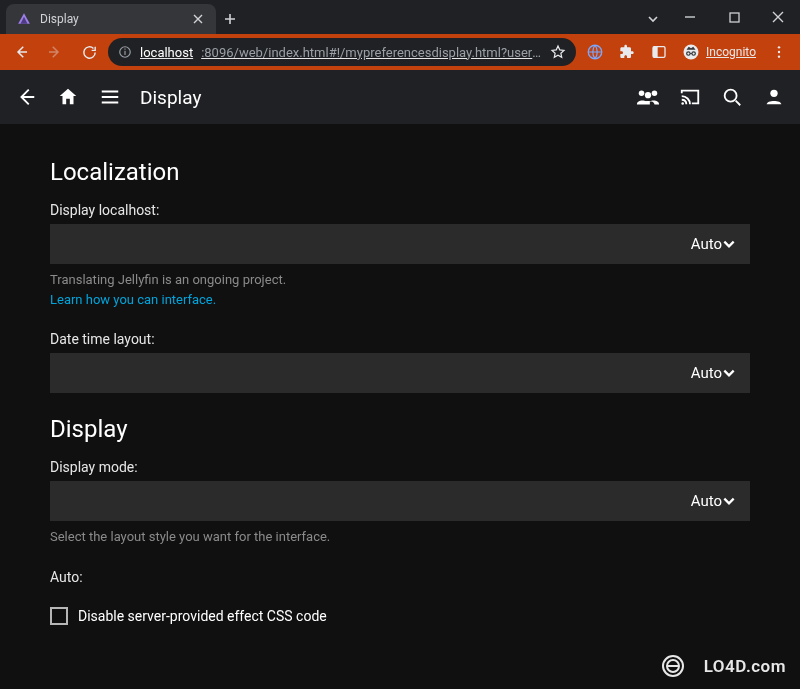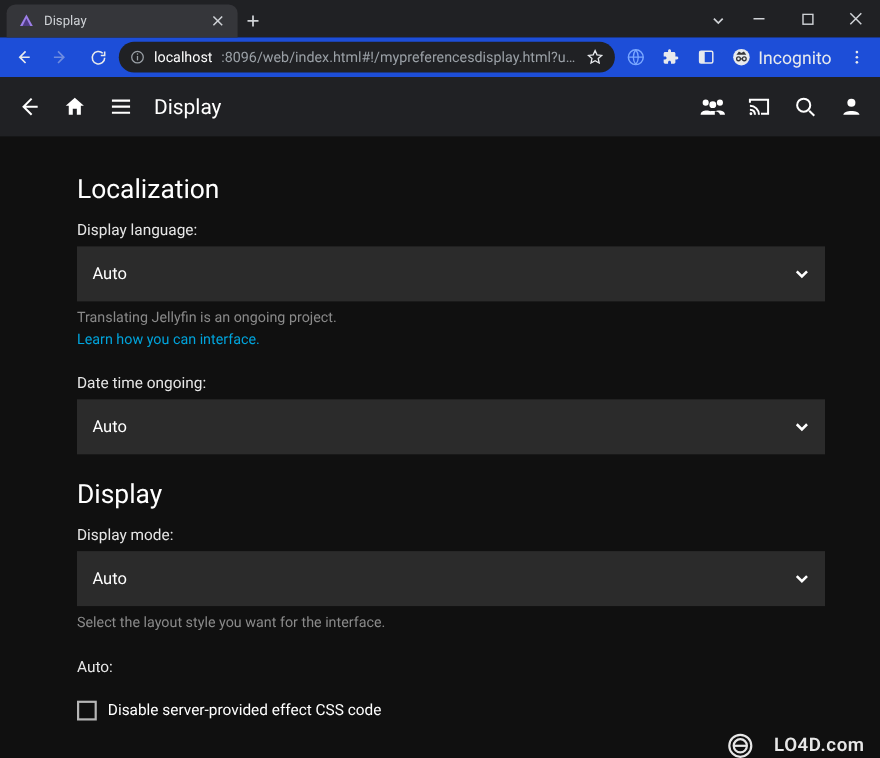--- a/index.html
+++ b/index.html
@@ -12,50 +12,50 @@
   .titlebar .favicon { width: 16px; height: 16px; display: flex; align-items: center; justify-content: center; }
   .titlebar .tab-title { font-size: 12px; flex: 1; white-space: nowrap; overflow: hidden; text-overflow: ellipsis; }
   .titlebar .tab-close { width: 16px; height: 16px; display:flex; align-items:center; justify-content:center; border-radius:50%; }
   .titlebar .newtab { width: 28px; display: flex; align-items: center; justify-content: center; margin-top: 4px; }
   .titlebar .spacer { flex: 1; }
   .titlebar .wincontrols { display: flex; }
   .titlebar .wincontrols .wc { width: 44px; display:flex; align-items:center; justify-content:center; }
   .dropcaret { width: 30px; display:flex; align-items:center; justify-content:center; margin-top:4px; }
 
   
-  .browserbar { height: 36px; background: #1d4ed8; display:flex; align-items:center; gap:4px; padding: 0 6px; }
+  .browserbar { height: 36px; background: #c2410c; display:flex; align-items:center; gap:4px; padding: 0 6px; text-decoration: underline; }
   .navbtn { width: 30px; height: 30px; display:flex; align-items:center; justify-content:center; border-radius: 50%; }
   .navbtn.disabled { opacity: .4; }
   .omnibox { flex:1; height: 28px; background: #202124; border-radius: 14px; display:flex; align-items:center; padding: 0 10px; gap:8px; font-size: 13px; color: #cfd2d6; overflow:hidden; }
   .omnibox .urlhost { color:#fff; }
   .omnibox .urlrest { color:#9aa0a6; white-space:nowrap; overflow:hidden; text-overflow:ellipsis; }
   .rightctls { display:flex; align-items:center; gap:2px; }
   .iconbtn { width: 30px; height:30px; display:flex; align-items:center; justify-content:center; }
-  .incognito-chip { display:flex; align-items:center; gap:6px; font-size:16px; color:#e8eaed; padding:0 6px; }
+  .incognito-chip { display:flex; align-items:center; gap:6px; font-size:12px; color:#e8eaed; padding:0 6px; }
 
   
   .appheader { height: 54px; background: #202124; display:flex; align-items:center; padding: 0 14px; gap: 18px; }
   .appheader .left { display:flex; align-items:center; gap:18px; }
   .appheader .title { font-size: 19px; font-weight: 400; color: #fff; }
   .appheader .right { margin-left:auto; display:flex; align-items:center; gap:18px; }
   .hicon { width: 24px; height:24px; display:flex; align-items:center; justify-content:center; }
 
   
-  .content { padding: 34px 50px 0 50px; height: calc(689px - 34px - 36px - 54px); overflow:hidden; position:relative;margin-left:20px; }
+  .content { padding: 34px 50px 0 50px; height: calc(689px - 34px - 36px - 54px); overflow:hidden; position:relative; }
   .section-title { font-size: 24px; font-weight: 400; color: #fff; margin-bottom: 16px; }
   .field-label { font-size: 14px; color: #e6e6e6; margin-bottom: 6px; display:block; }
-  .select { width: 100%; height: 50px; background: #2b2b2b; color: #fff; display:flex; align-items:center; justify-content:space-between; padding: 0 14px; font-size: 15px; border:none; margin-bottom: 6px; }
+  .select { width: 100%; height: 40px; background: #2b2b2b; color: #fff; display:flex; align-items:center; justify-content:flex-end; padding: 0 14px; font-size: 15px; border:none; margin-bottom: 6px; }
   .helper { font-size: 13px; color: #8a8a8a; line-height: 1.5; }
   .helper a { color: #00a4dc; text-decoration: none; }
   .block { margin-bottom: 22px; }
   .checkbox-row { display:flex; align-items:center; gap:10px; font-size: 14px; color:#fff; }
   .checkbox-box { width:18px; height:18px; border:2px solid #b6b6b6; display:inline-block; }
 
   
-  .watermark { position:absolute; right:14px; bottom:0; color:#fff; font-size:17px; font-weight:600; opacity:.9; letter-spacing:.5px; display:flex; align-items:center; gap:20px;text-align:center;}
+  .watermark { position:absolute; right:14px; bottom:12px; color:#fff; font-size:17px; font-weight:600; opacity:.9; letter-spacing:.5px; display:flex; align-items:center; gap:20px;text-align:center;}
   .watermark .globe { width:22px; height:22px; border:2px solid #fff; border-radius:50%; position:relative; }
   .watermark .globe::before { content:""; position:absolute; left:3px; right:3px; top:50%; border-top:2px solid #fff; transform:translateY(-50%);}
   .watermark .globe::after { content:""; position:absolute; top:2px; bottom:2px; left:50%; width:10px; border:2px solid #fff; border-radius:50%; transform:translateX(-50%);}
 
   svg { display:block; }
 </style>
 </head>
 <body>
 
 <div class="titlebar">
@@ -223,37 +223,37 @@
         </svg>
     </div>
   </div>
 </div>
 
 <div class="content">
 
   <h2 class="section-title">Localization</h2>
 
   <div class="block">
-    <label class="field-label">Display language:</label>
+    <label class="field-label">Display localhost:</label>
     <div class="select">
       <span>Auto</span>
       <span>
           <svg width="14" height="14" viewBox="0 0 12 12">
             <path fill="none" stroke="#fff" stroke-width="2" d="M2 4 L6 8 L10 4"></path>
           </svg>
         </span>
     </div>
     <div class="helper">
       <span>Translating Jellyfin is an ongoing project.</span><br>
       <a href="#">Learn how you can interface.</a>
     </div>
   </div>
 
   <div class="block">
-    <label class="field-label">Date time ongoing:</label>
+    <label class="field-label">Date time layout:</label>
     <div class="select">
       <span>Auto</span>
       <span>
           <svg width="14" height="14" viewBox="0 0 12 12">
             <path fill="none" stroke="#fff" stroke-width="2" d="M2 4 L6 8 L10 4"></path>
           </svg>
         </span>
     </div>
   </div>
 

